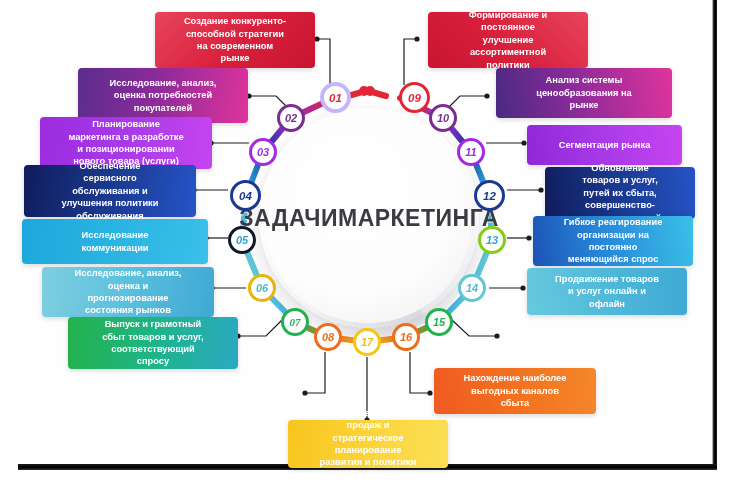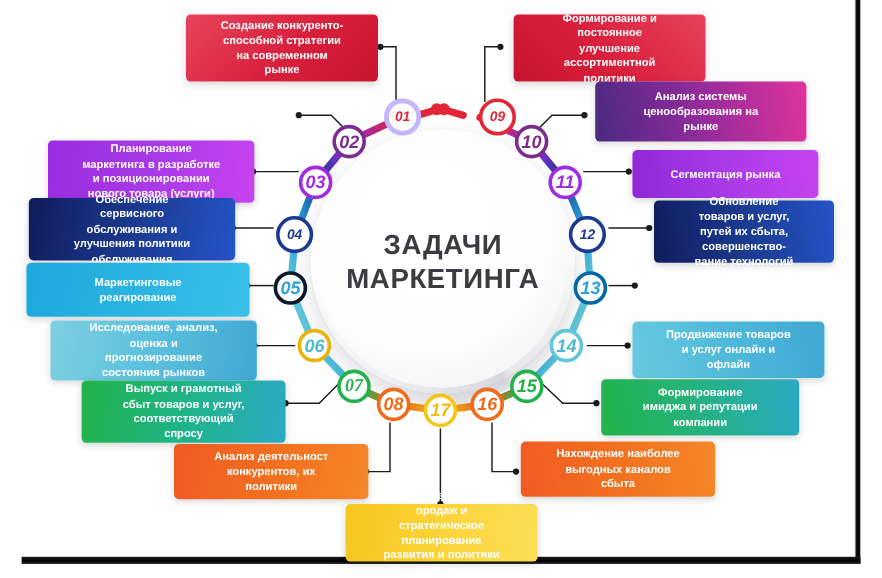--- a/index.html
+++ b/index.html
@@ -55,42 +55,42 @@
     border-radius:50%;
     background:conic-gradient(from 150deg, rgba(190,190,200,0.55) 0deg, rgba(225,225,232,0.25) 60deg, rgba(255,255,255,0) 120deg, rgba(255,255,255,0) 300deg, rgba(205,205,215,0.35) 360deg);
     -webkit-mask:radial-gradient(circle, transparent 0 104px, #000 104px 119px, transparent 119px);
     mask:radial-gradient(circle, transparent 0 104px, #000 104px 119px, transparent 119px);
     filter:blur(2px);
   }
   .center-title{
     position:absolute;
     left:259px;top:108px;
     width:220px;height:220px;
-    display:flex;flex-direction:column;
+    display:flex;flex-direction:row;
     align-items:center;justify-content:center;
     text-align:center;
     color:#3b3b42;
     font-weight:bold;
     font-size:23px;
     letter-spacing:0.5px;
     line-height:1.22;
     text-shadow:0 1px 0 rgba(255,255,255,0.9);
   }
 
   
   .paths{position:absolute;left:0;top:0;width:713px;height:465px;}
 
   
   .node{
     position:absolute;
     width:28px;height:28px;
     border-radius:50%;
     background:#ffffff;
     display:flex;align-items:center;justify-content:center;
-    font-size:15px;font-weight:bold;
+    font-size:11px;font-weight:bold;
     font-style:italic;
     box-sizing:border-box;
     z-index:6;
   }
   .node.big{width:31px;height:31px;font-size:11.5px;}
 
   
   .pill{
     position:absolute;
     border-radius:4px;
@@ -211,44 +211,44 @@
   <div class="center-crescent"></div>
   <div class="center-title">
     <div>ЗАДАЧИ</div>
     <div>МАРКЕТИНГА</div>
   </div>
 
   <div class="pill" style="left:155px;top:12px;width:160px;height:56px;background:linear-gradient(135deg,#e8445c 0%,#d81f3c 55%,#c8152f 100%);">
     <span>Создание конкуренто-способной стратегии на современном рынке</span>
   </div>
 
+  <div class="pill" style="left:78px;top:68px;width:170px;height:55px;background:linear-gradient(100deg,#5b2d8e 0%,#8b2b9a 45%,#e0339c 100%);">
+    <span>Исследование, анализ, оценка потребностей покупателей</span>
+  </div>
 
   <div class="pill" style="left:40px;top:117px;width:172px;height:52px;background:linear-gradient(100deg,#9b2ce0 0%,#a93ae8 50%,#c744f0 100%);">
     <span>Планирование маркетинга в разработке и позиционировании нового товара (услуги)</span>
   </div>
 
   <div class="pill" style="left:24px;top:165px;width:172px;height:52px;background:linear-gradient(100deg,#101c5c 0%,#1b3a8f 50%,#2554c8 100%);">
     <span>Обеспечение сервисного обслуживания и улучшения политики обслуживания</span>
   </div>
 
   <div class="pill" style="left:22px;top:219px;width:186px;height:45px;background:linear-gradient(100deg,#1da8dd 0%,#2ab4e2 50%,#3ac0e8 100%);">
-    <span>Маркетинговые реагирование</span>
+    <span>Исследование коммуникации</span>
   </div>
 
   <div class="pill" style="left:42px;top:267px;width:172px;height:50px;background:linear-gradient(100deg,#7ecfe0 0%,#5bc0dd 50%,#3fa8d4 100%);">
     <span>Исследование, анализ, оценка и прогнозирование состояния рынков</span>
   </div>
 
   <div class="pill" style="left:68px;top:317px;width:170px;height:52px;background:linear-gradient(100deg,#23b24a 0%,#1fb487 50%,#2aa9c4 100%);">
     <span>Выпуск и грамотный сбыт товаров и услуг, соответствующий спросу</span>
   </div>
 
-  <div class="pill" style="left:145px;top:370px;width:162px;height:46px;background:linear-gradient(100deg,#f05a22 0%,#f2711f 55%,#f5872a 100%);">
-    <span>Анализ деятельност конкурентов, их политики</span>
-  </div>
 
   <div class="pill" style="left:288px;top:420px;width:160px;height:48px;background:linear-gradient(100deg,#f7c51d 0%,#fbd43a 50%,#fcdf57 100%);">
     <span>Создание воронки продаж и стратегическое планирование развития и политики бизнеса</span>
   </div>
 
   <div class="pill" style="left:428px;top:12px;width:160px;height:56px;background:linear-gradient(225deg,#e8445c 0%,#d81f3c 55%,#c8152f 100%);">
     <span>Формирование и постоянное улучшение ассортиментной политики</span>
   </div>
 
   <div class="pill" style="left:496px;top:68px;width:176px;height:50px;background:linear-gradient(260deg,#e0339c 0%,#8b2b9a 55%,#4a2a80 100%);">
@@ -256,28 +256,28 @@
   </div>
 
   <div class="pill" style="left:527px;top:125px;width:155px;height:40px;background:linear-gradient(260deg,#c744f0 0%,#a93ae8 50%,#8f28d8 100%);">
     <span>Сегментация рынка</span>
   </div>
 
   <div class="pill" style="left:545px;top:167px;width:150px;height:52px;background:linear-gradient(260deg,#2554c8 0%,#1b3a8f 50%,#101c5c 100%);">
     <span>Обновление товаров и услуг, путей их сбыта, совершенство-вание технологий</span>
   </div>
 
+  <div class="pill" style="left:533px;top:216px;width:160px;height:50px;background:linear-gradient(260deg,#3ac0e8 0%,#2684d8 60%,#1d53b5 100%);">
+    <span>Гибкое реагирование организации на постоянно меняющийся спрос</span>
+  </div>
 
   <div class="pill" style="left:527px;top:268px;width:160px;height:47px;background:linear-gradient(260deg,#3fa8d4 0%,#4fb9da 50%,#67c9df 100%);">
     <span>Продвижение товаров и услуг онлайн и офлайн</span>
   </div>
 
-  <div class="pill" style="left:501px;top:316px;width:165px;height:47px;background:linear-gradient(260deg,#2aa9c4 0%,#25b37b 55%,#23b24a 100%);">
-    <span>Формирование имиджа и репутации компании</span>
-  </div>
 
   <div class="pill" style="left:434px;top:368px;width:162px;height:46px;background:linear-gradient(260deg,#f5872a 0%,#f2711f 50%,#f05a22 100%);">
     <span>Нахождение наиболее выгодных каналов сбыта</span>
   </div>
 
   <div class="node big" style="left:320px;top:82px;border:4px solid #c4b5fd;color:#e32636;">
     <span>01</span>
   </div>
   <div class="node big" style="left:399px;top:82px;border:3px solid #e32636;color:#e32636;">
     <span>09</span>
@@ -311,21 +311,21 @@
 
   <div class="node" style="left:392px;top:323px;border:3px solid #ef6c1a;color:#ef6c1a;">
     <span>16</span>
   </div>
   <div class="node" style="left:425px;top:308px;border:3px solid #22b24c;color:#22b24c;">
     <span>15</span>
   </div>
   <div class="node" style="left:458px;top:274px;border:3px solid #5fc7d8;color:#4fb9cd;">
     <span>14</span>
   </div>
-  <div class="node" style="left:478px;top:226px;border:3px solid #0369a1;color:#2aa3dd;">
+  <div class="node" style="left:478px;top:226px;border:3px solid #84cc16;color:#2aa3dd;">
     <span>13</span>
   </div>
   <div class="node big" style="left:474px;top:180px;border:3px solid #1b3a8f;color:#1b3a8f;">
     <span>12</span>
   </div>
   <div class="node" style="left:457px;top:138px;border:3px solid #a02ce0;color:#a02ce0;">
     <span>11</span>
   </div>
   <div class="node" style="left:429px;top:104px;border:3px solid #7b2d8e;color:#7b2d8e;">
     <span>10</span>

